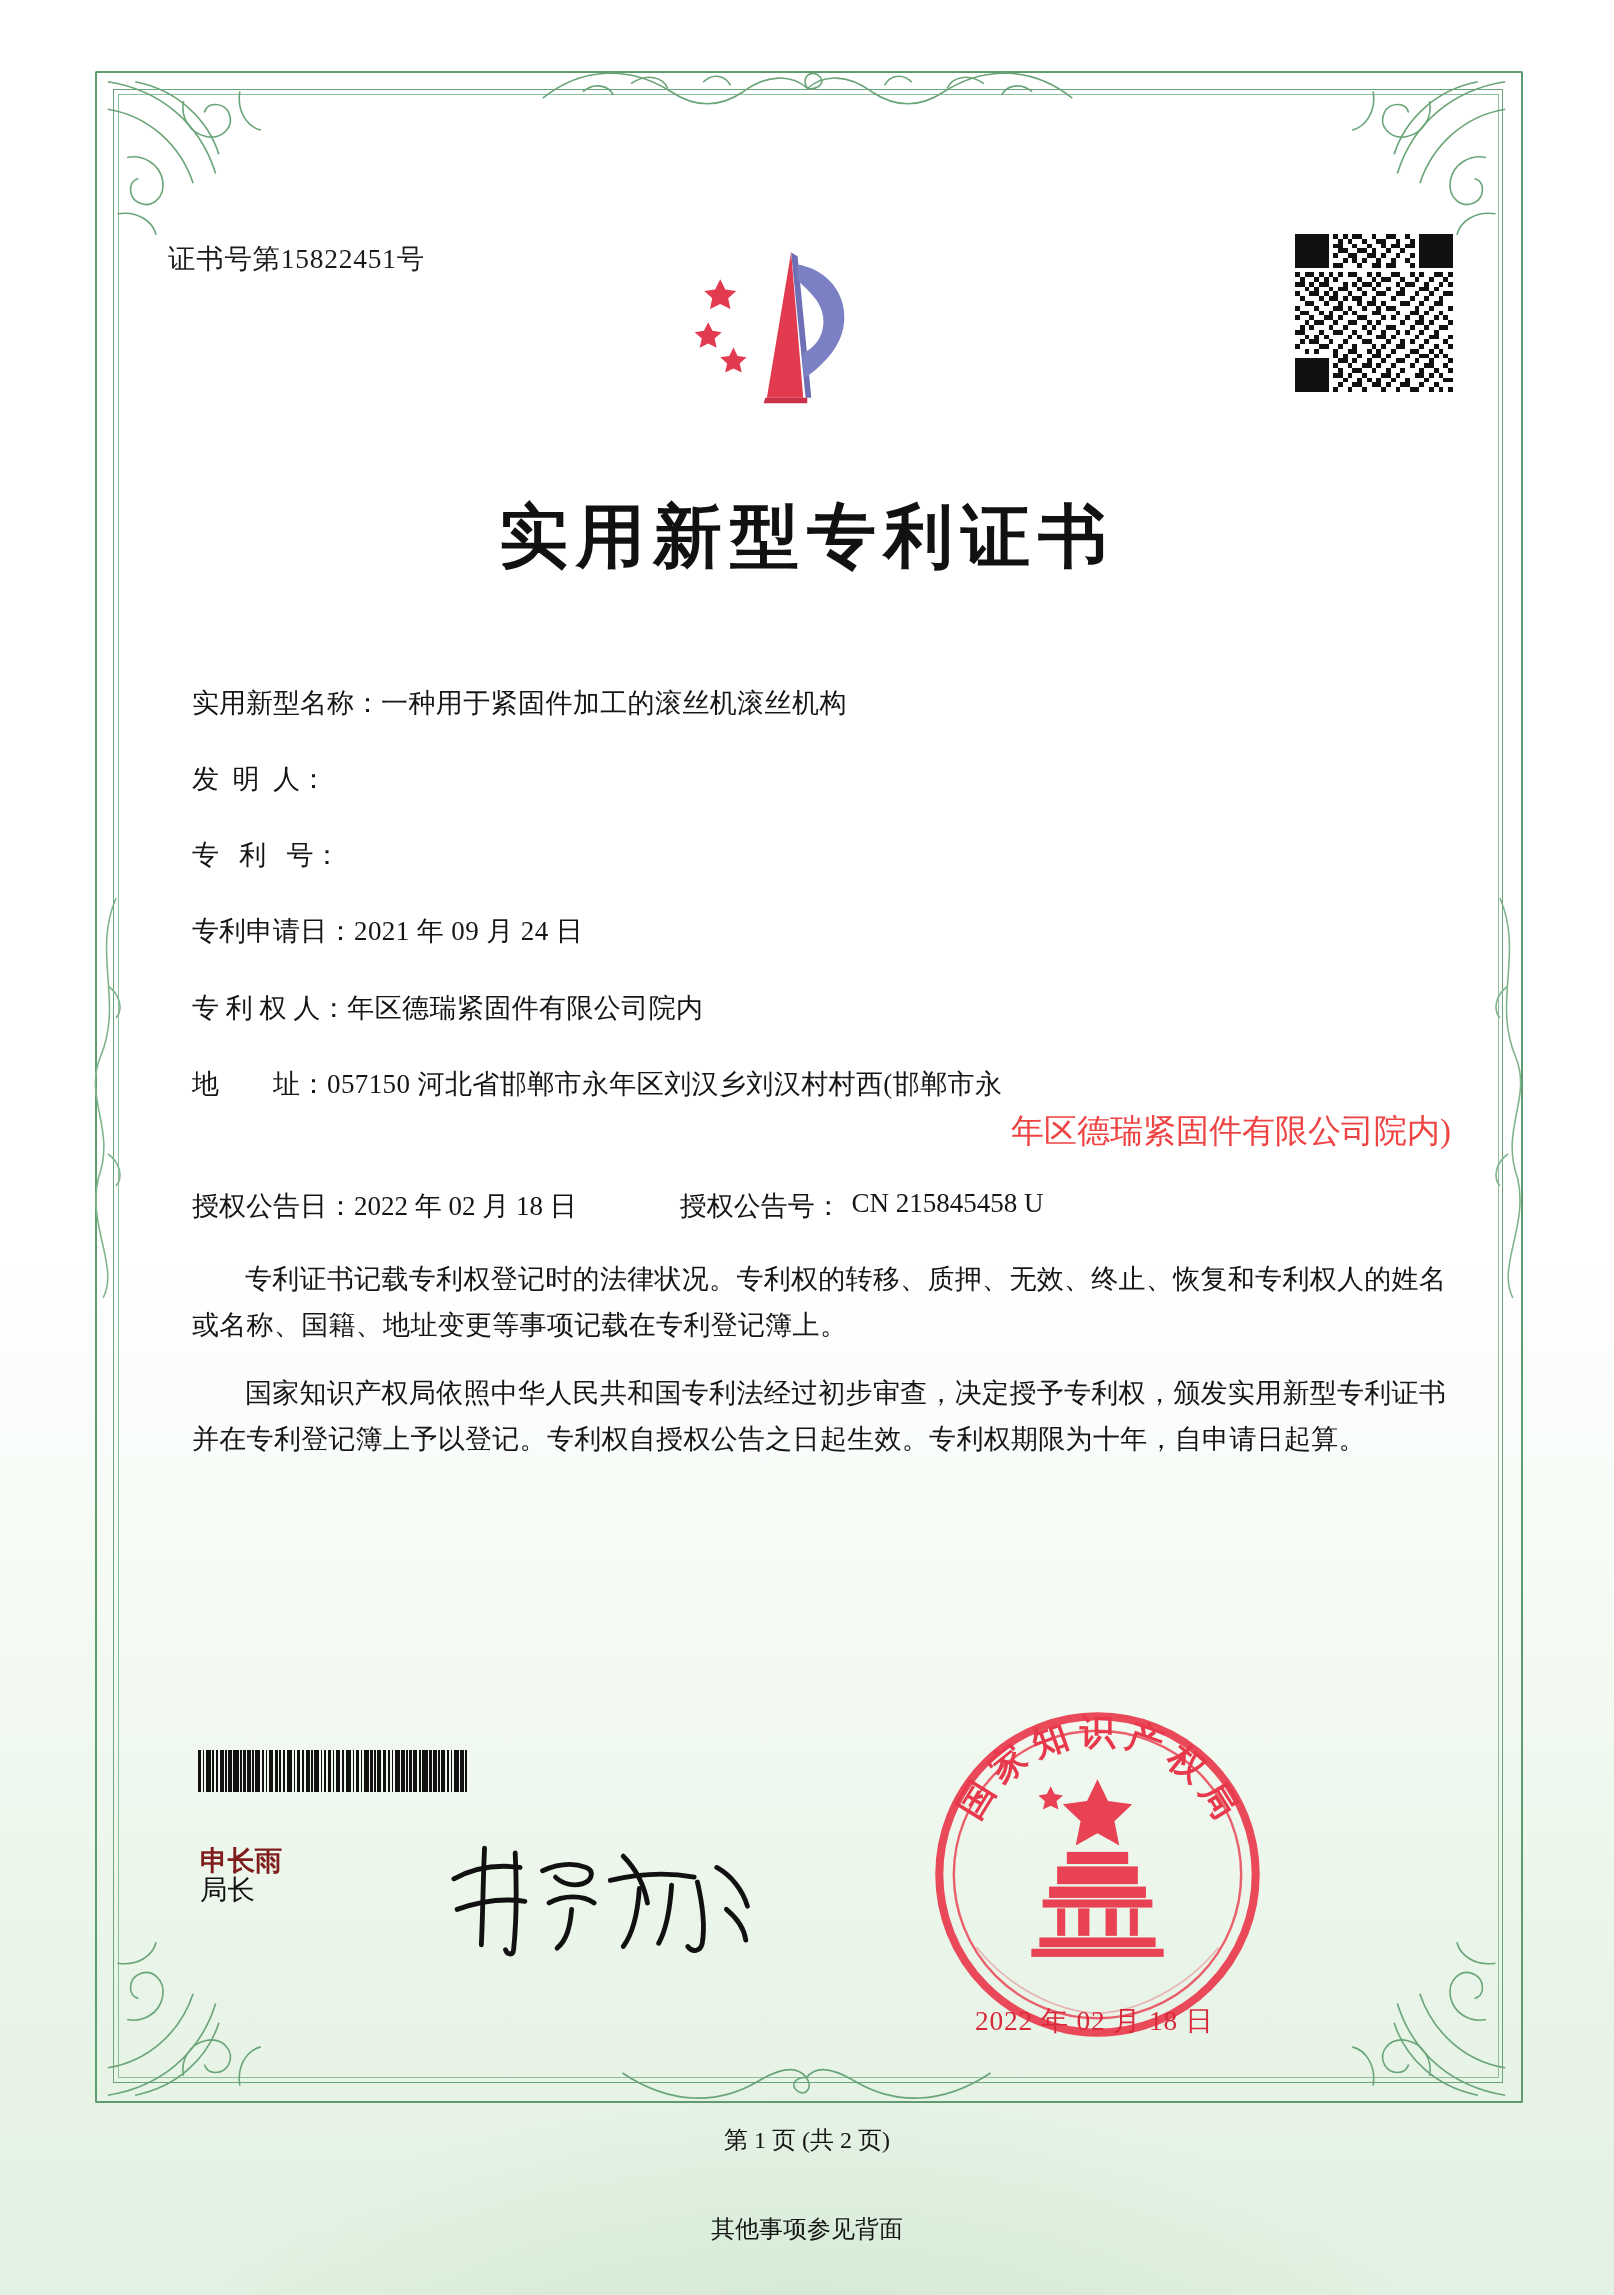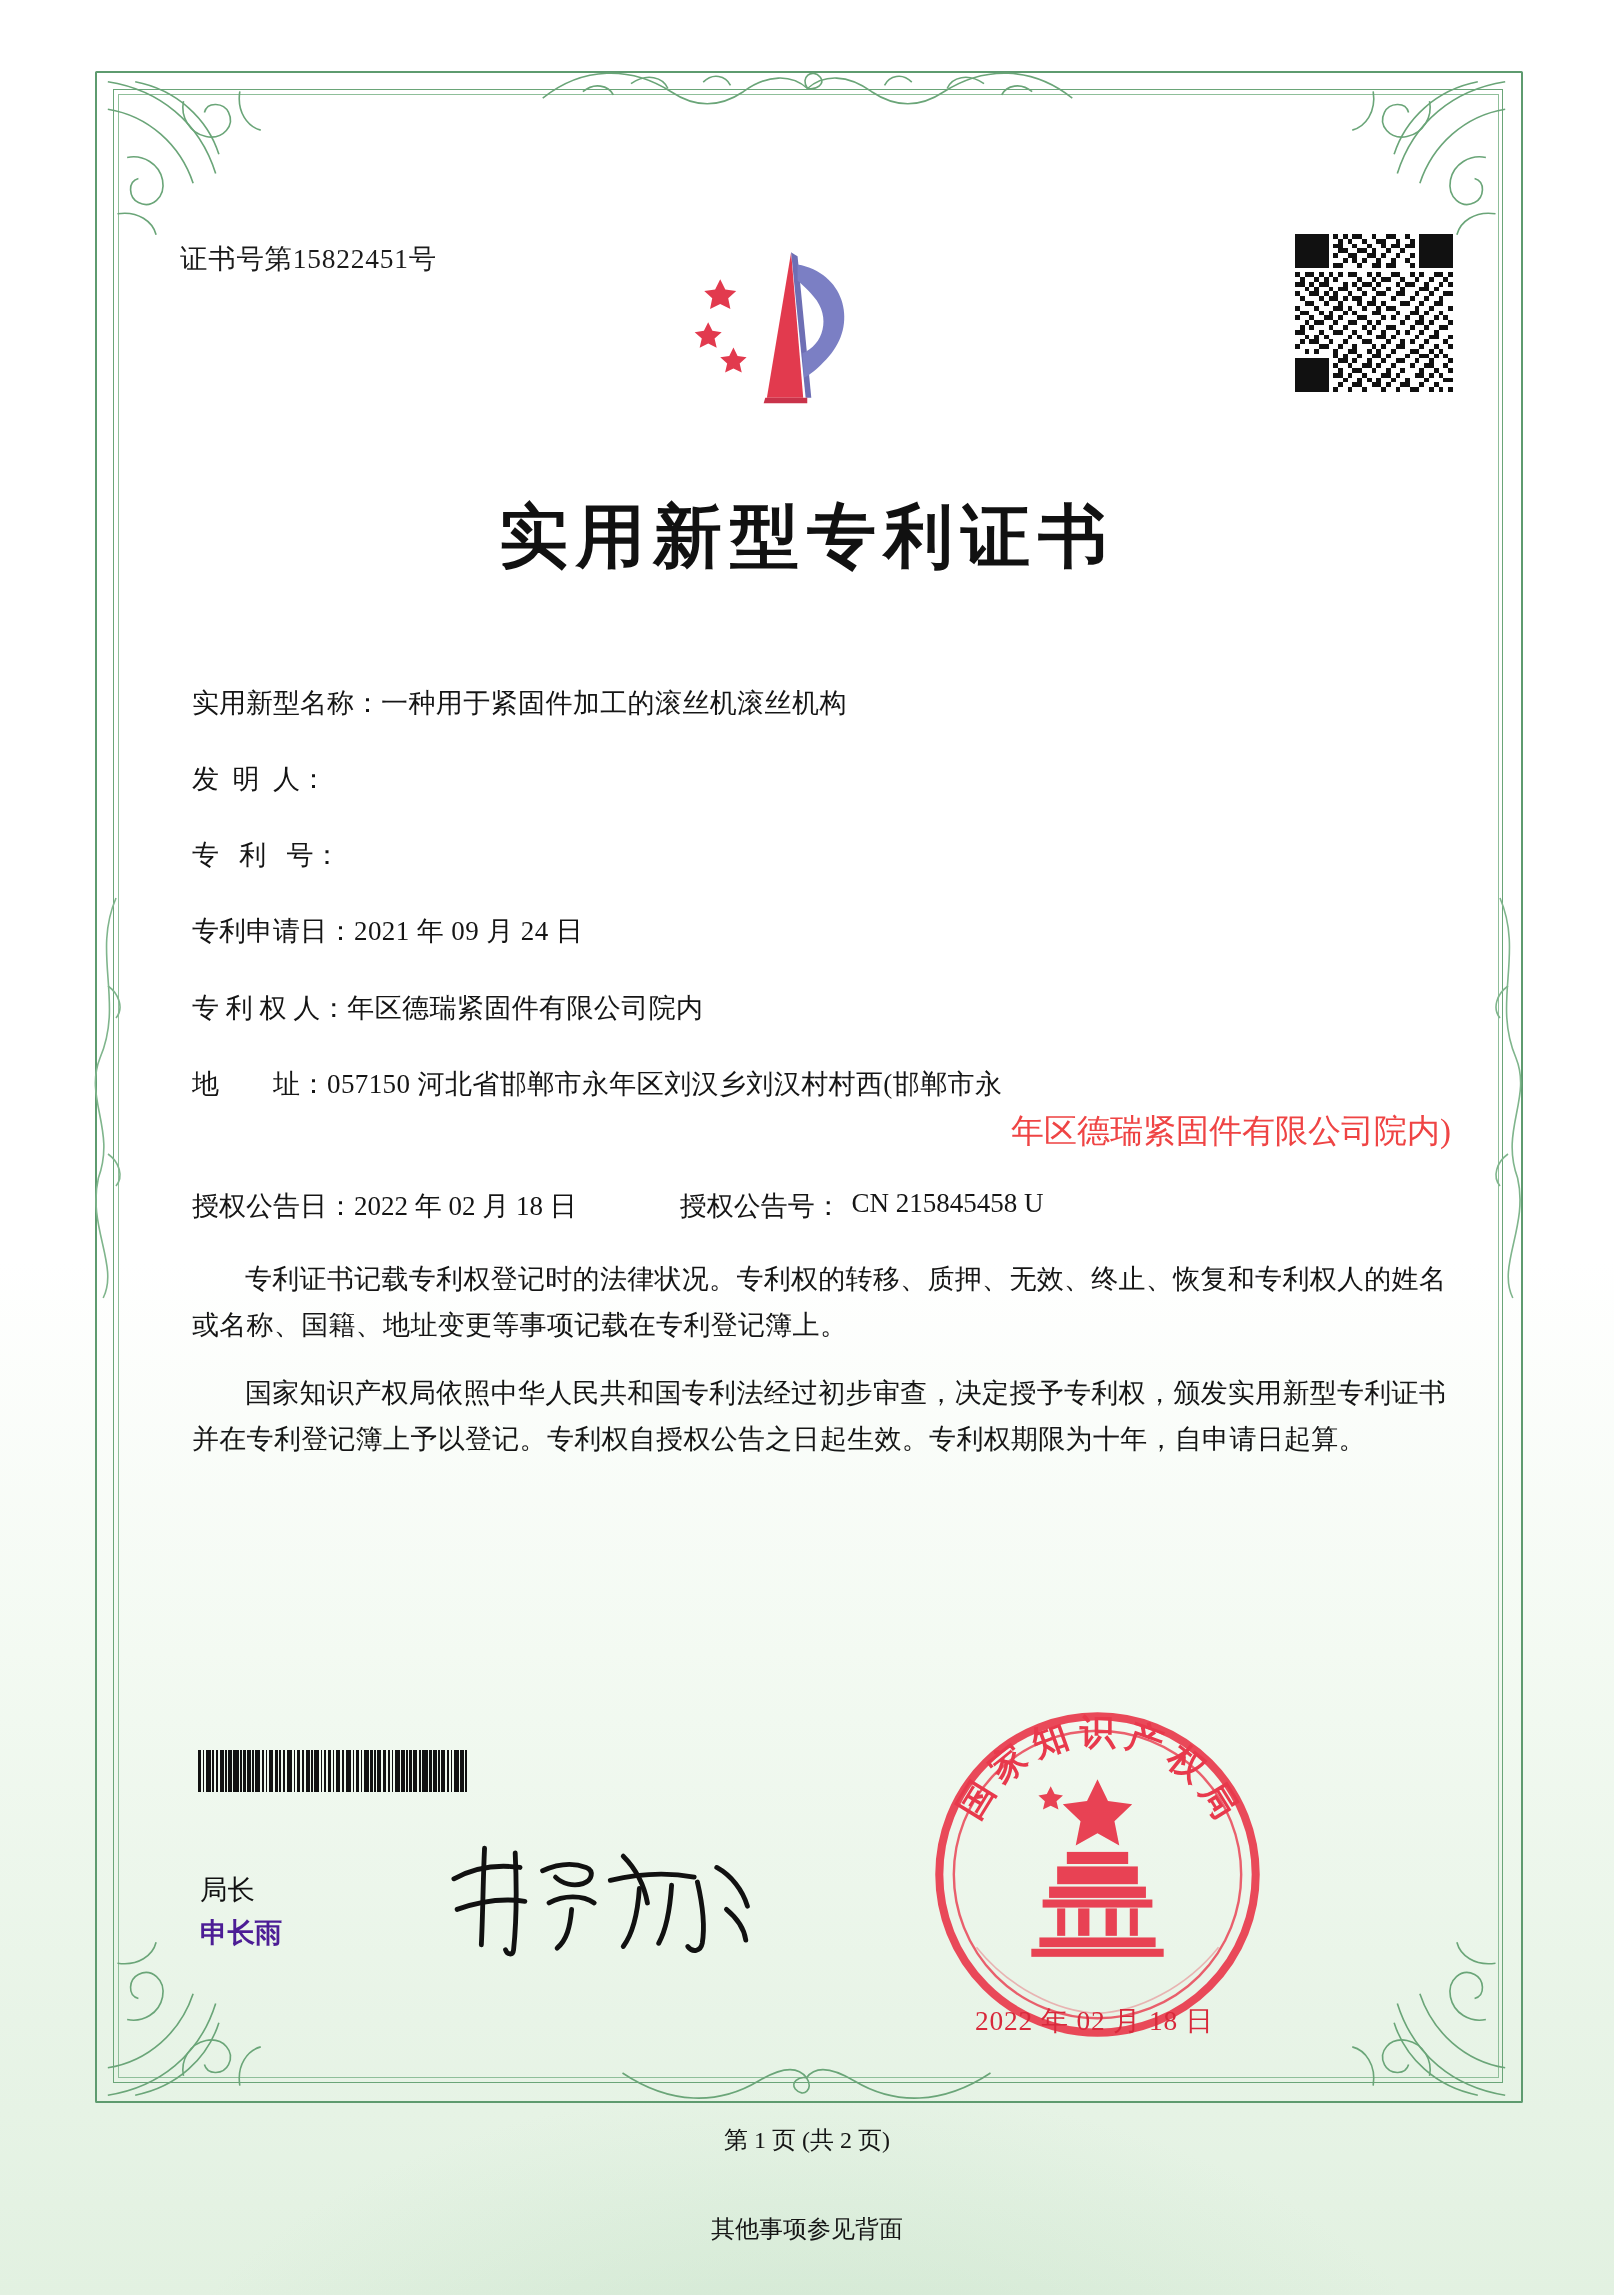--- a/index.html
+++ b/index.html
@@ -54,21 +54,20 @@
     pointer-events: none;
   }
   
   .cert-no {
     position: absolute;
     left: 168px; top: 241px;
     font-size: 27.4px;
     letter-spacing: 0.8px;
     color: #1b1b1b;
     white-space: nowrap;
-    margin-left: 12px;
   }
   .logo {
     position: absolute;
     left: 670px; top: 232px;
     width: 218px; height: 186px;
   }
   .qr {
     position: absolute;
     right: 161px; top: 234px;
     width: 158px; height: 158px;
@@ -153,23 +152,23 @@
     position: absolute;
     left: 200px;
     top: 1869px;
     font-size: 27.4px;
     color: #111;
     line-height: 1.6;
   }
   .sign-name {
     position: absolute;
     left: 200px;
-    top: 1915px;
+    top: 1843px;
     font-size: 27.4px;
-    color: #4c1d95;
+    color: #7f1d1d;
     font-weight: bold;
   }
   .signature {
     position: absolute;
     left: 436px;
     top: 1832px;
     width: 339px;
     height: 129px;
   }
   

